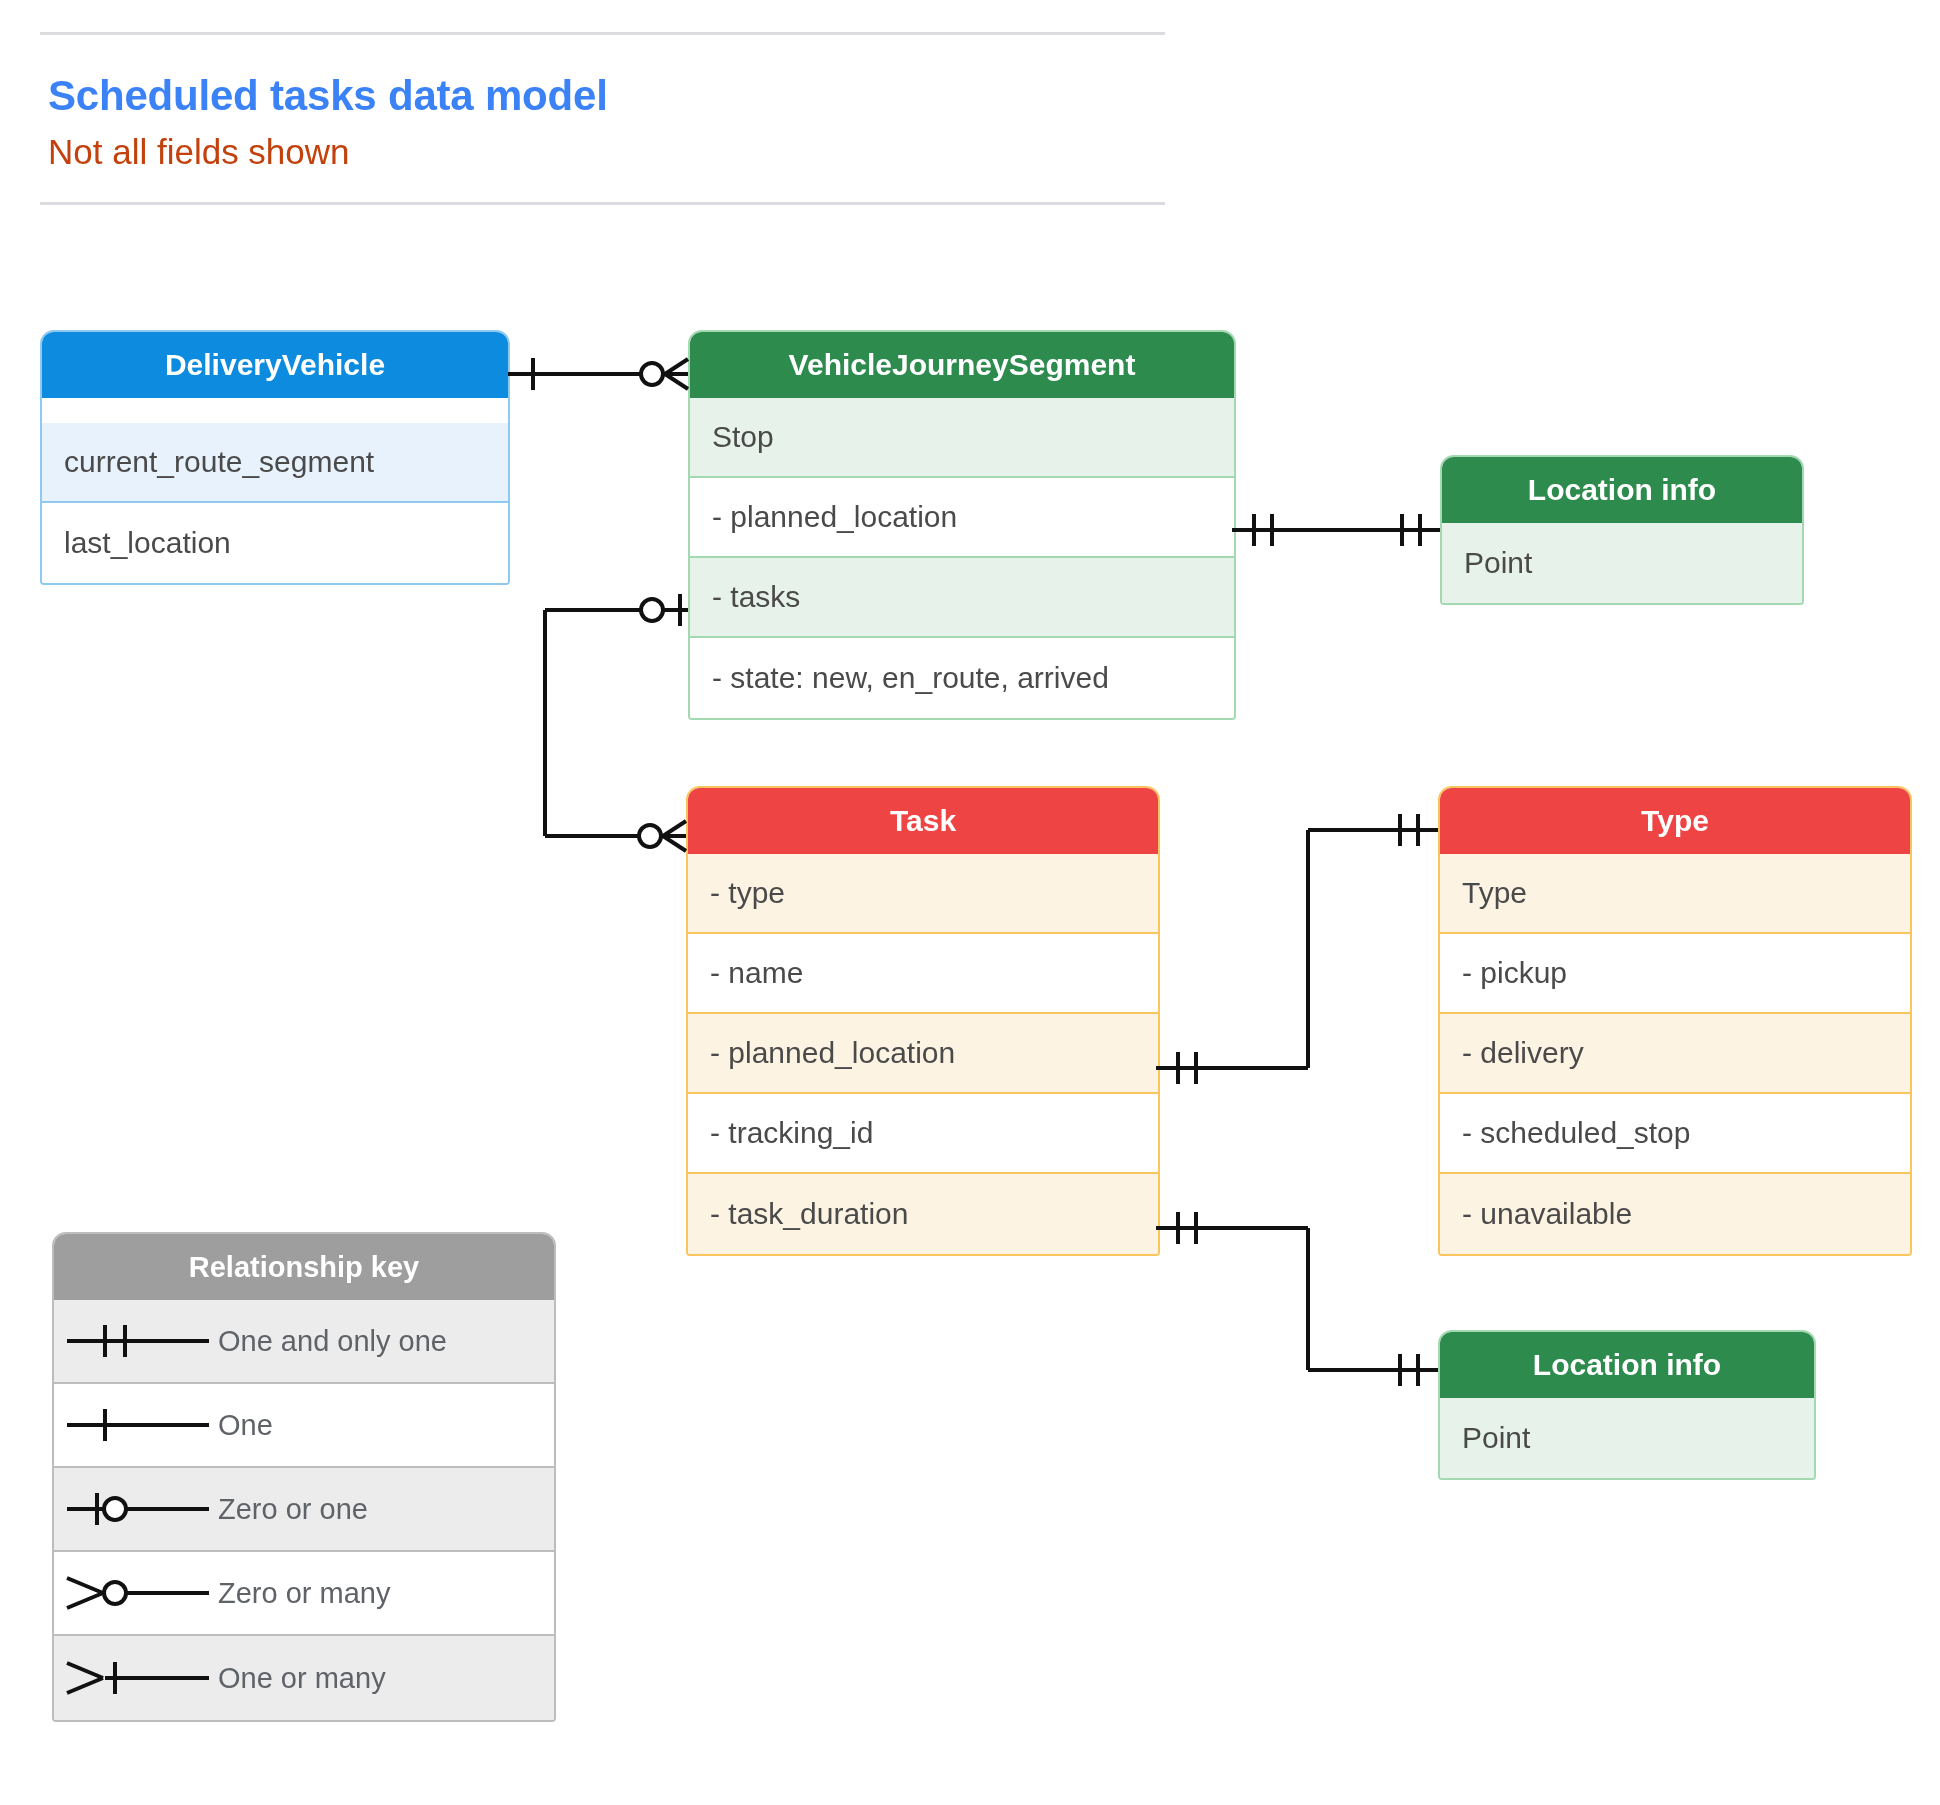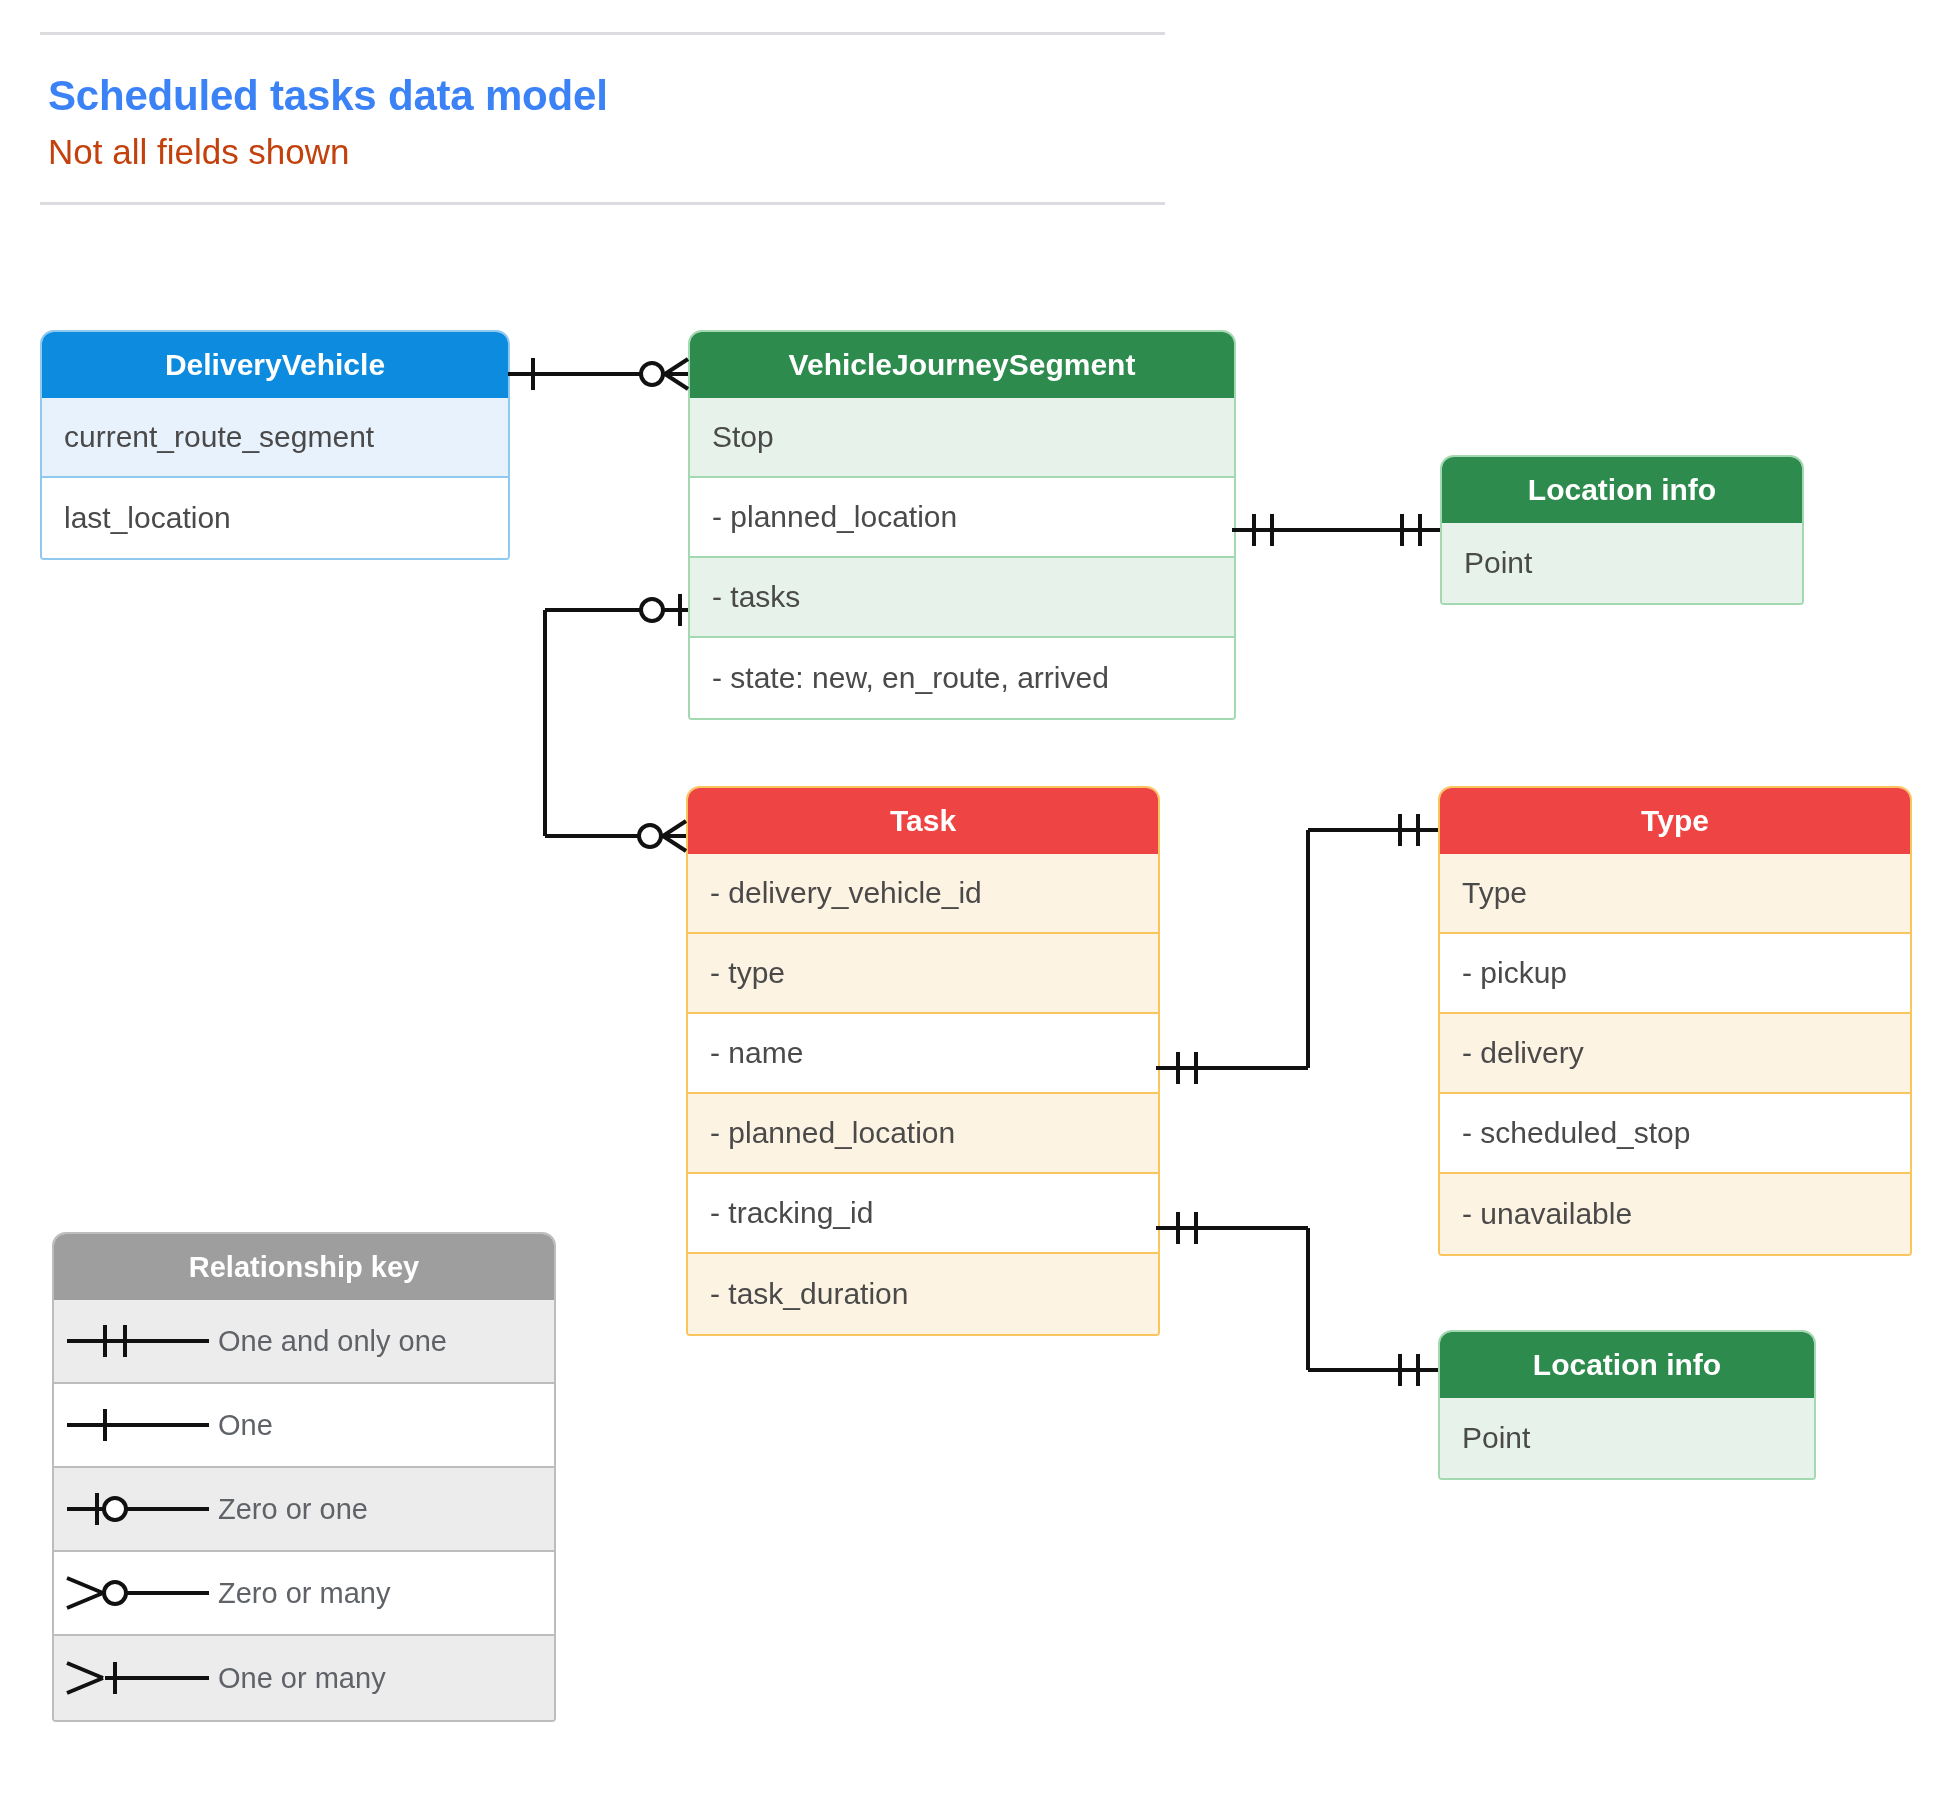--- a/index.html
+++ b/index.html
@@ -38,21 +38,21 @@
     padding-left:22px;box-sizing:border-box;
     height:80px;
     border-bottom:2px solid transparent;
   }
 
   
   .theme-blue .e-head{background:#0d8bdf;}
   .theme-blue{border:2px solid #90c9f0;box-shadow:none;}
   .theme-blue .e-row{border-bottom:2px solid #90c9f0;}
   .theme-blue .e-row:last-child{border-bottom:none;}
-  .theme-blue .e-row.alt{background:#e8f2fd;}
+  .theme-blue .e-row.alt{background:#e8f2fd;margin-top:25px;}
   .theme-blue .e-row.plain{background:#ffffff;}
 
   
   .theme-green .e-head{background:#2e8b4e;}
   .theme-green{border:2px solid #a3d9b1;}
   .theme-green .e-row{border-bottom:2px solid #a3d9b1;}
   .theme-green .e-row:last-child{border-bottom:none;}
   .theme-green .e-row.alt{background:#e7f3ea;}
   .theme-green .e-row.plain{background:#ffffff;}
 
@@ -110,21 +110,20 @@
   <div class="e-row plain">- state: new, en_route, arrived</div>
 </div>
 
 <div class="entity theme-green" id="ent-location-top" style="left:1440px;top:455px;width:360px;">
   <div class="e-head">Location info</div>
   <div class="e-row alt">Point</div>
 </div>
 
 <div class="entity theme-orange" id="ent-task" style="left:686px;top:786px;width:470px;">
   <div class="e-head">Task</div>
-  <div class="e-row alt">- delivery_vehicle_id</div>
   <div class="e-row alt">- type</div>
   <div class="e-row plain">- name</div>
   <div class="e-row alt">- planned_location</div>
   <div class="e-row plain">- tracking_id</div>
   <div class="e-row alt">- task_duration</div>
 </div>
 
 <div class="entity theme-orange" id="ent-type" style="left:1438px;top:786px;width:470px;">
   <div class="e-head">Type</div>
   <div class="e-row alt">Type</div>

